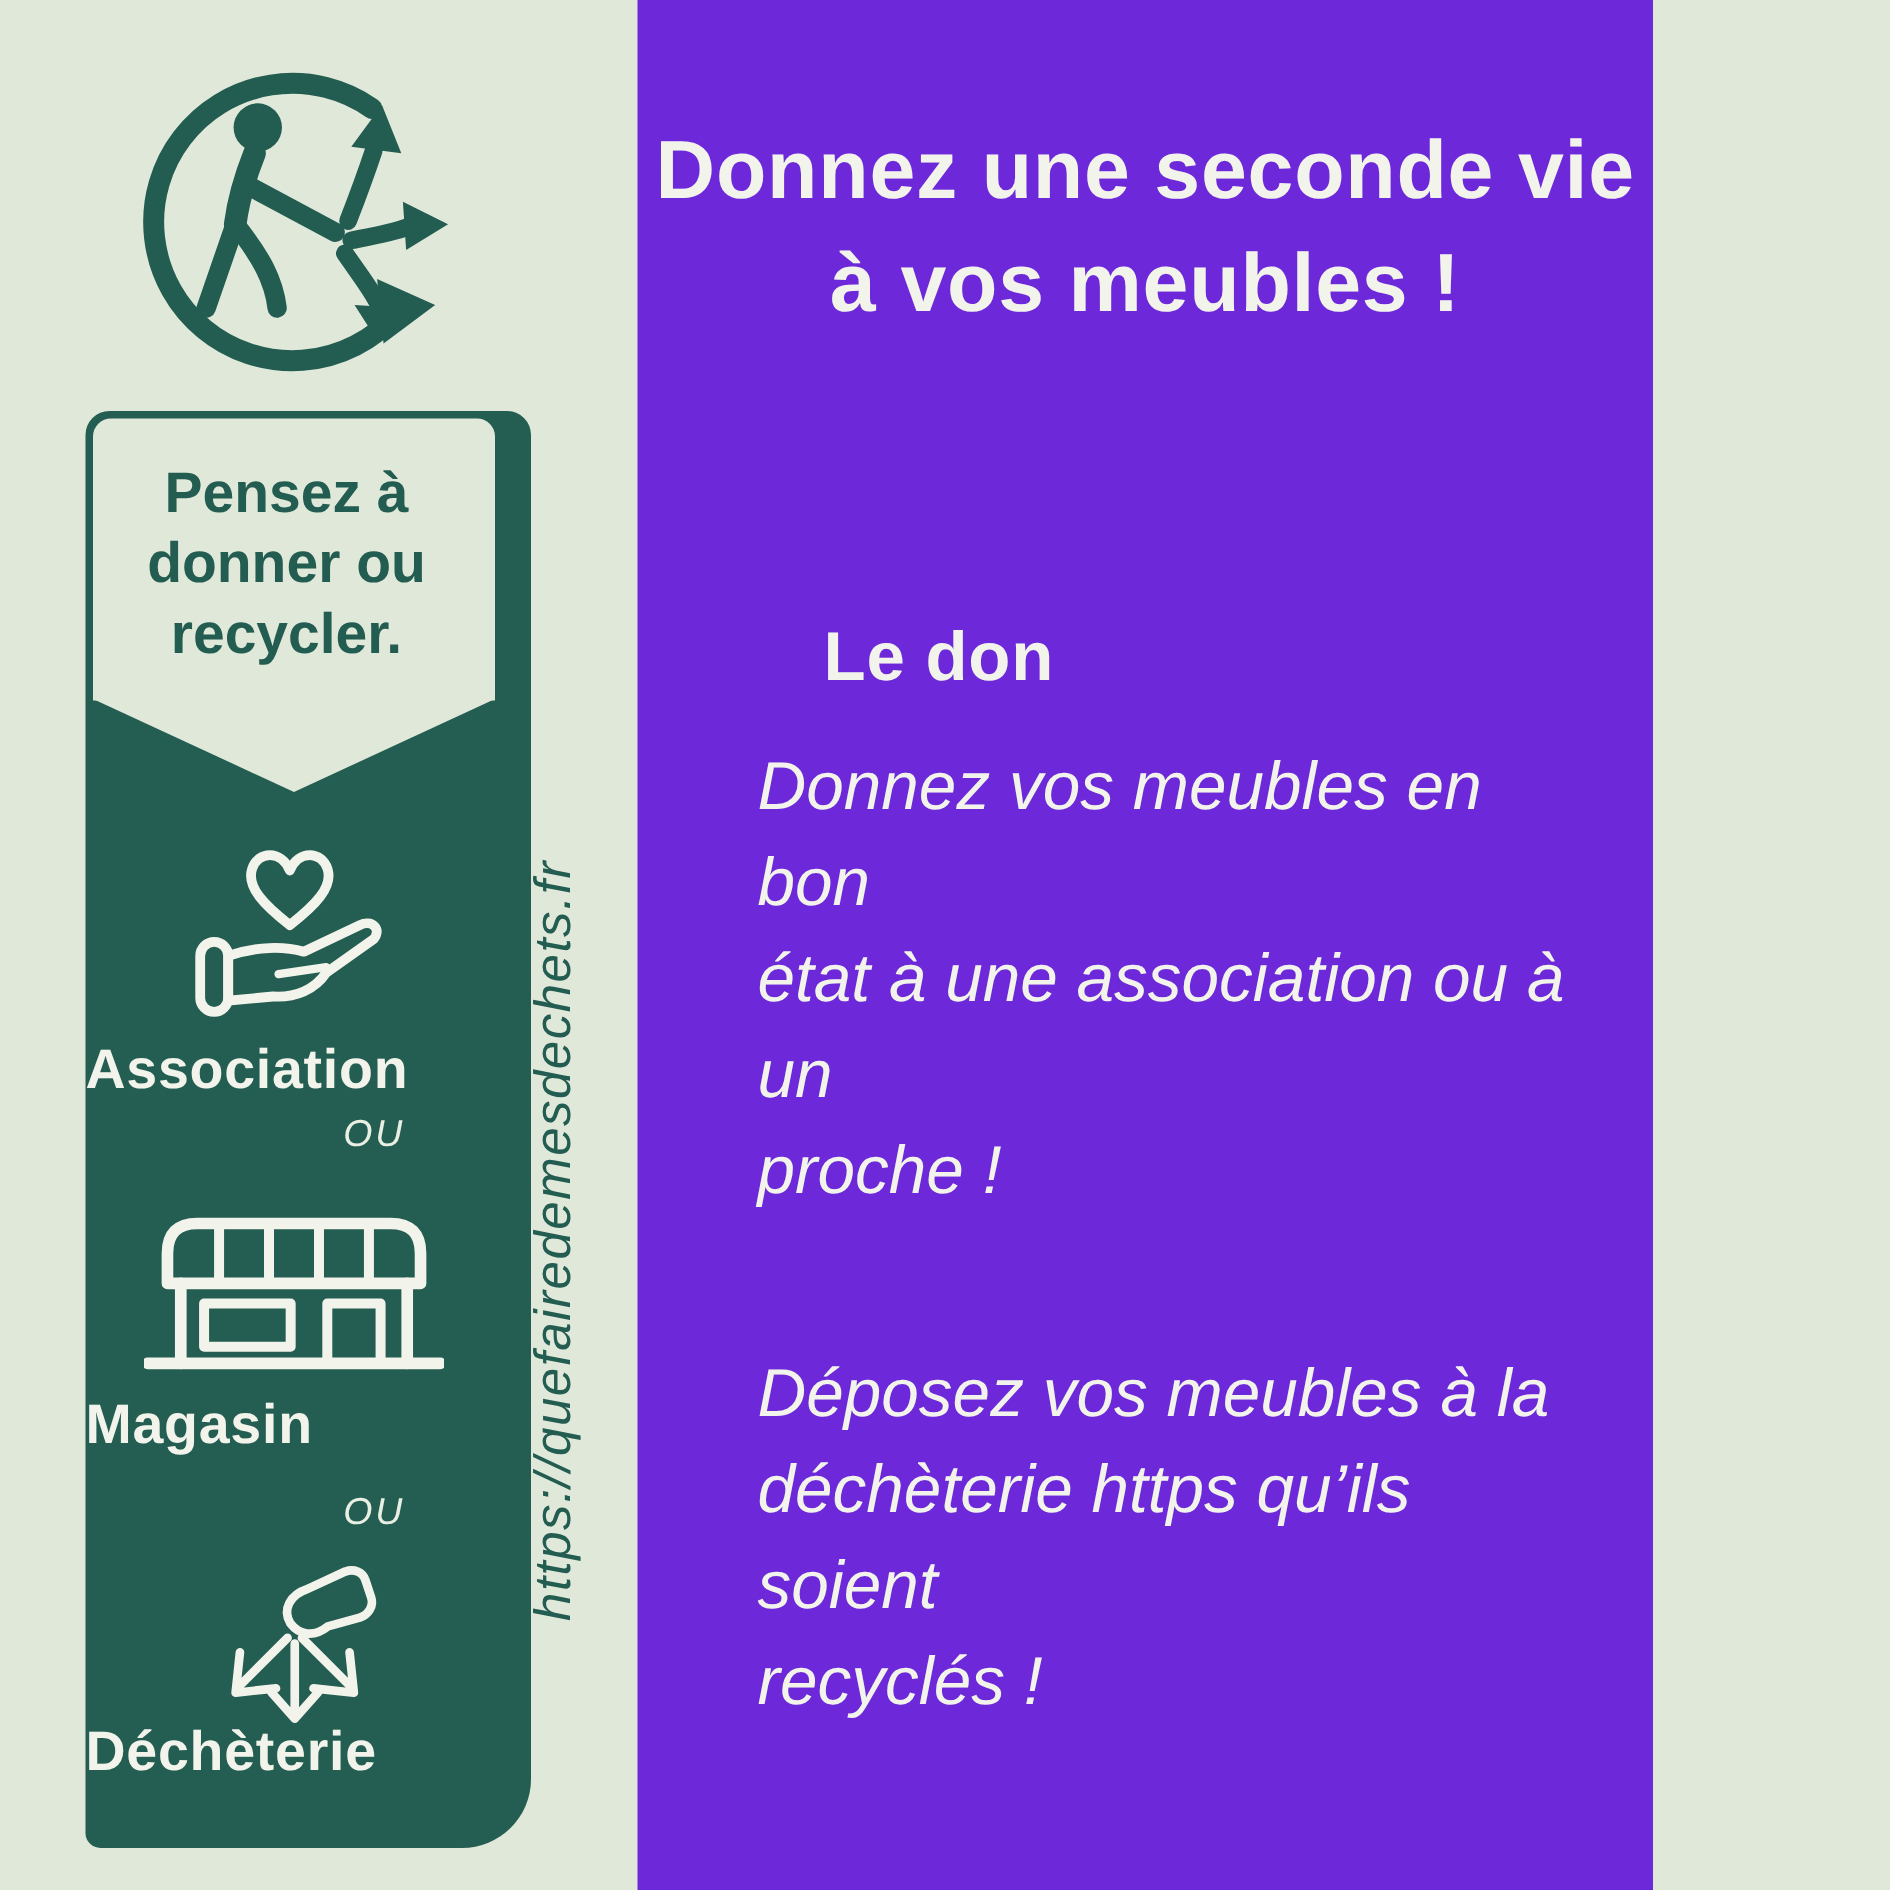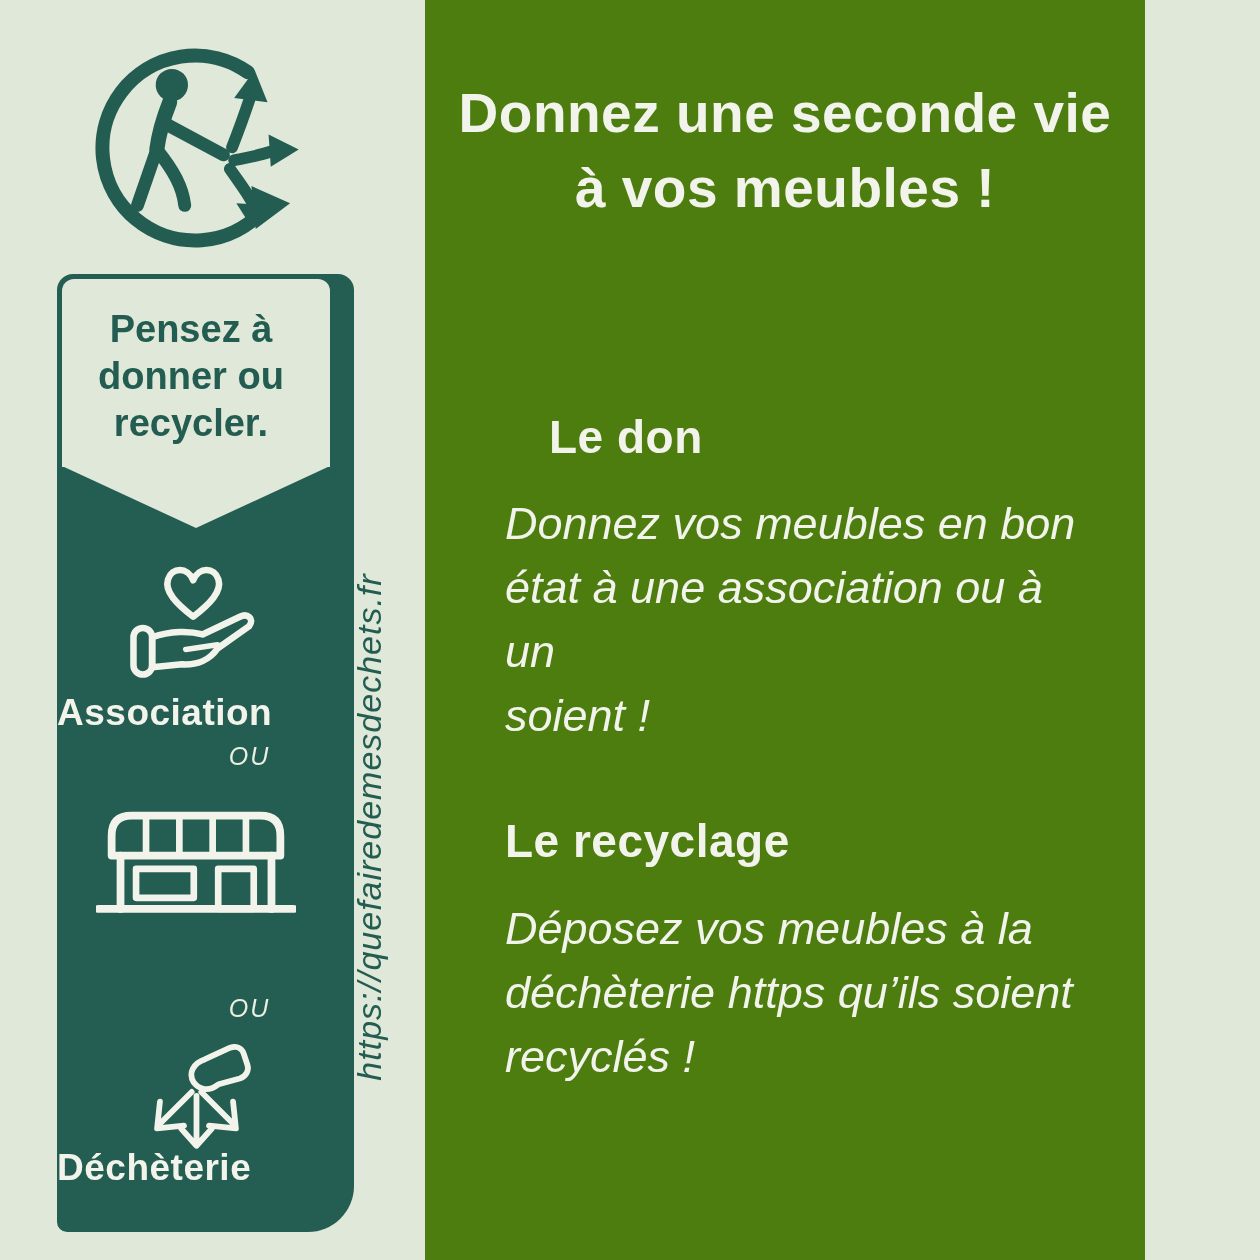--- a/index.html
+++ b/index.html
@@ -3,21 +3,21 @@
 <meta charset="utf-8">
 <style>
   html,body{margin:0;padding:0;}
   body{width:1260px;height:1260px;overflow:hidden;
        font-family:"Liberation Sans",sans-serif;}
   .stage{position:absolute;left:0;top:0;width:1260px;height:1260px;
          background:#DFE8D9;overflow:hidden;}
 
   
   .panel{position:absolute;left:425px;top:0;width:677px;height:1260px;
-         background:#4d7c0f;padding-left:43px;}
+         background:#6d28d9;}
   .headline{position:absolute;left:0;right:0;top:76px;text-align:center;
             color:#F2F4EC;font-weight:bold;font-size:55px;line-height:75px;
             white-space:pre-line;letter-spacing:.5px;}
   .sec-title{position:absolute;left:80px;color:#F2F4EC;font-weight:bold;
              font-size:46px;letter-spacing:.5px;}
   .sec-body{position:absolute;left:80px;right:40px;color:#F2F4EC;
             font-style:italic;font-size:45px;line-height:64px;
             white-space:pre-line;}
   .t-don{top:410px;margin-left:44px;}  .b-don{top:492px;}
   .t-rec{top:814px;}  .b-rec{top:897px;}
@@ -100,20 +100,21 @@
     <div class="opt-sep s-ou1">OU</div>
 
     <svg class="opt-icon i-store" viewBox="0 0 180 100">
       <path class="ln" d="M14,42 V24 Q14,6 32,6 H148 Q166,6 166,24 V42 H14 Z"></path>
       <path class="ln6" d="M45,9 V39 M75,9 V39 M105,9 V39 M135,9 V39"></path>
       <path class="ln" d="M22,42 V90 M158,42 V90"></path>
       <rect class="ln6" x="36" y="54" width="52" height="26"></rect>
       <rect class="ln6" x="110" y="54" width="32" height="36"></rect>
       <path class="ln" d="M2,90 H178"></path>
     </svg>
+    <div class="opt-label l-store">Magasin</div>
     <div class="opt-sep s-ou2">OU</div>
 
     <svg class="opt-icon i-dech" viewBox="0 0 130 130">
       <path class="ln6" d="M62,44 C56,34 62,24 74,20 L100,8 C106,6 112,8 114,14
                            L118,26 C120,32 116,38 110,40 L88,46
                            C78,54 68,52 62,44 Z"></path>
       <path class="ln6" d="M65,58 V105 M49,92 L65,110 L81,92"></path>
       <path class="ln6" d="M60,54 L28,86 M27,64 L24,92 L52,89"></path>
       <path class="ln6" d="M70,54 L102,86 M103,64 L106,92 L78,89"></path>
     </svg>
@@ -122,21 +123,20 @@
 
   <div class="vertical-url">https://quefairedemesdechets.fr</div>
 
   <div class="panel">
     <div class="headline">Donnez une seconde vie
 à vos meubles !</div>
 
     <div class="sec-title t-don">Le don</div>
     <div class="sec-body b-don">Donnez vos meubles en bon
 état à une association ou à un
-soient !</div>
+proche !</div>
 
-    <div class="sec-title t-rec">Le recyclage</div>
     <div class="sec-body b-rec">Déposez vos meubles à la
 déchèterie https qu’ils soient
 recyclés !</div>
   </div>
 
 </div>
 
 </body></html>

